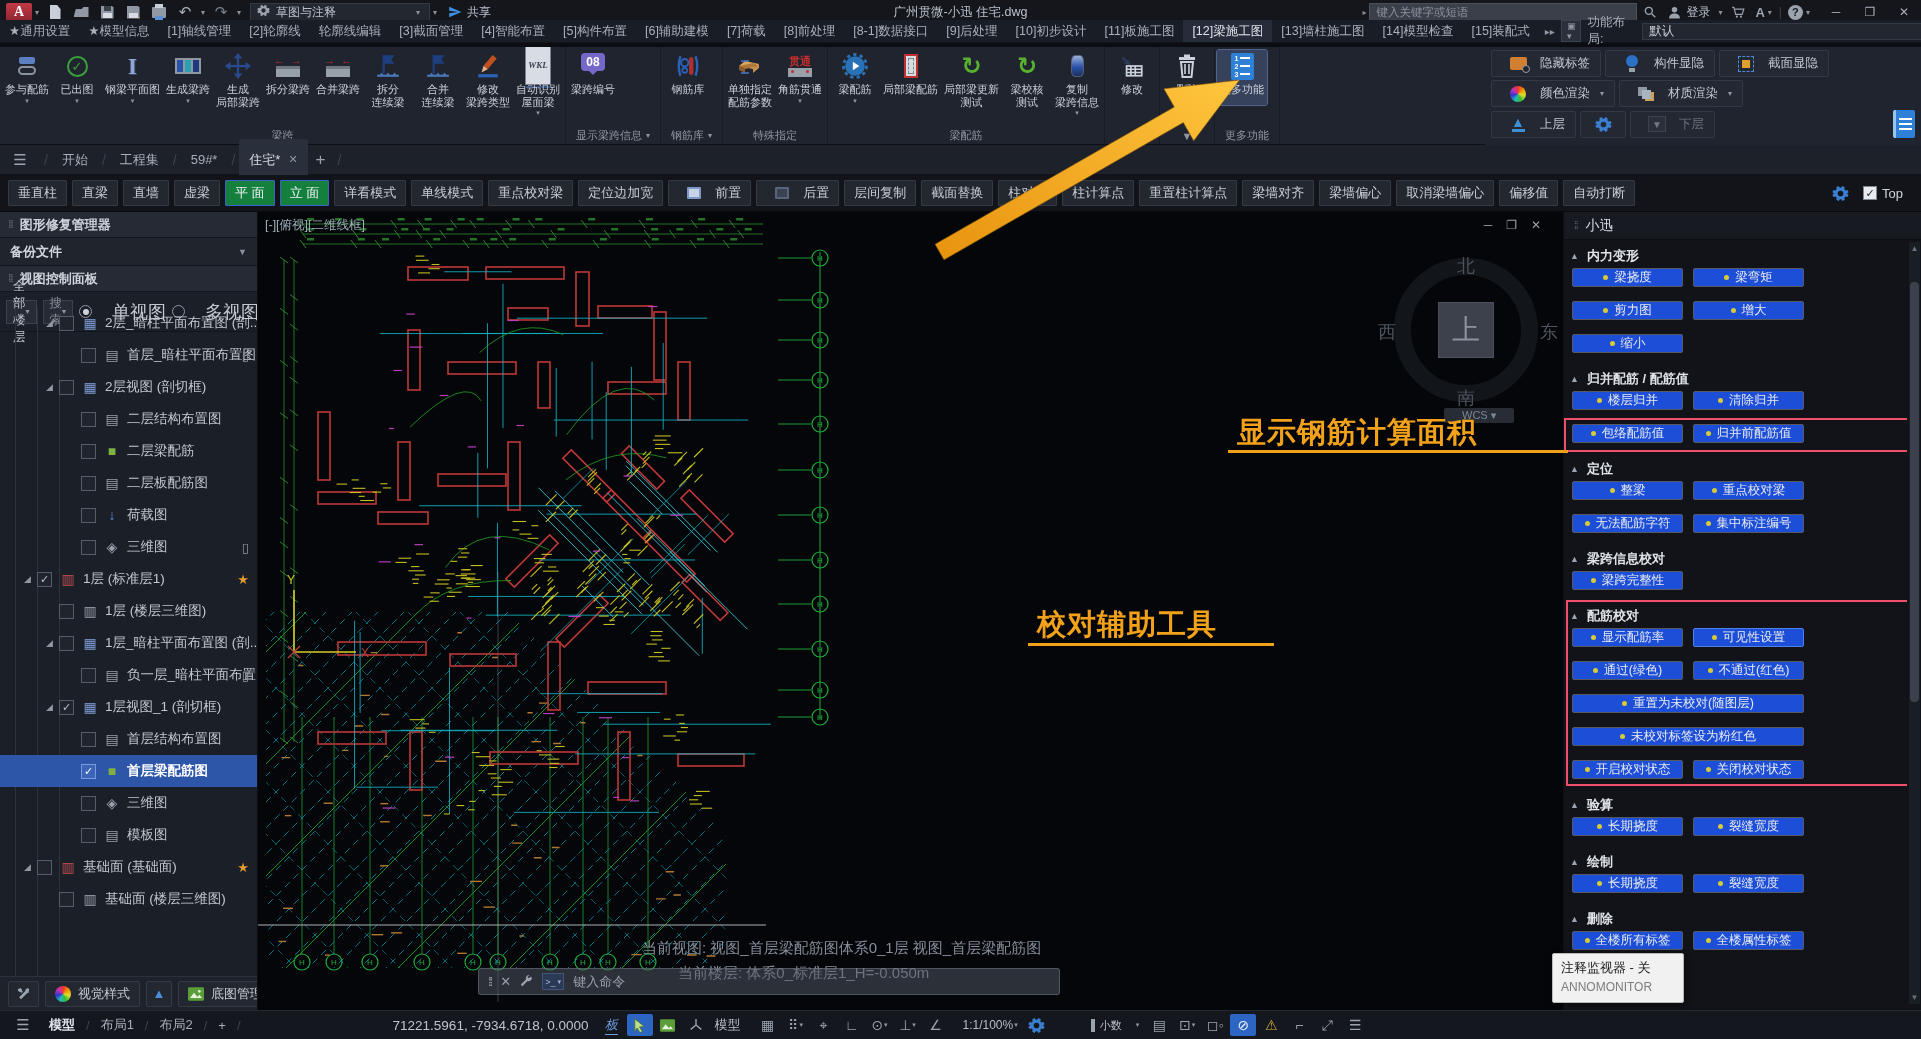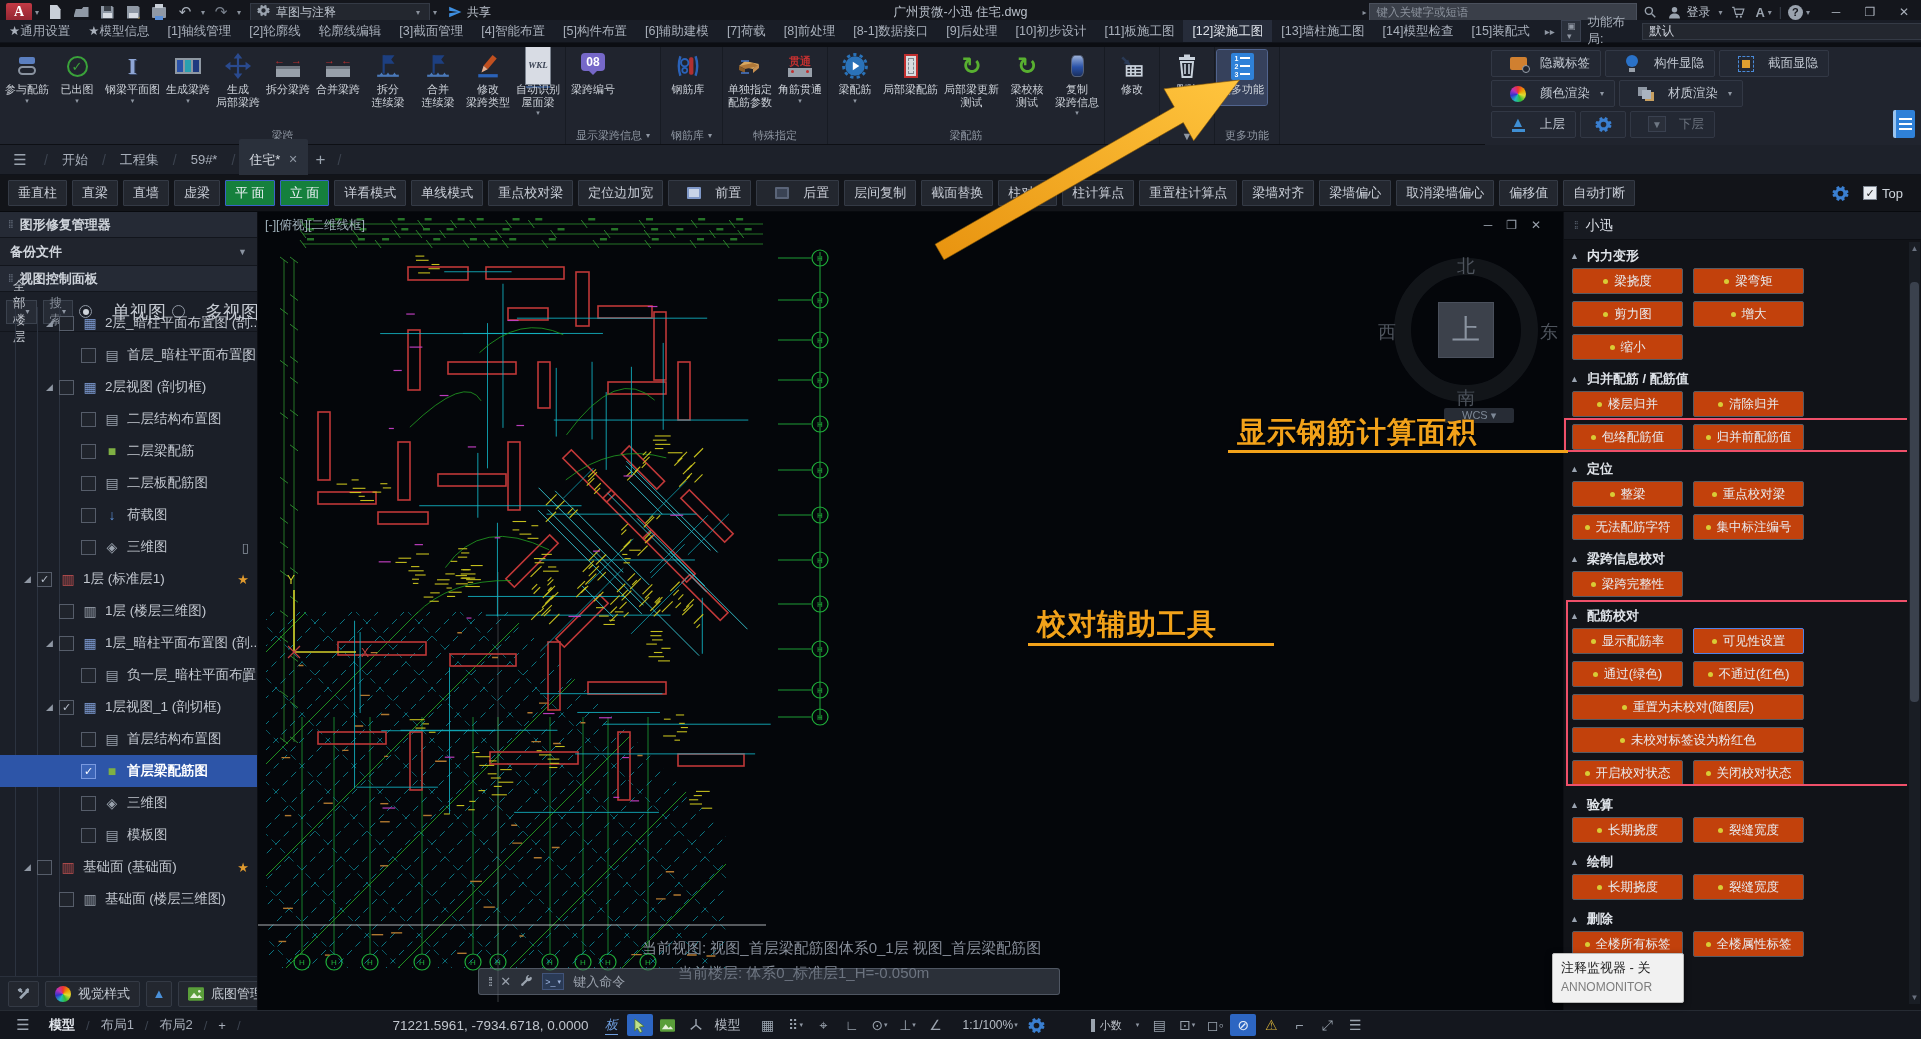--- a/index.html
+++ b/index.html
@@ -103,21 +103,21 @@
   
   #rightpanel{position:relative;width:358px;height:100%;background:#111318;border-left:1px solid #0c0e13;overflow:hidden}
   .rp-head{height:28px;display:flex;align-items:center;gap:8px;padding:0 10px;font-size:14px;color:#d8dce3;background:#171a21;border-bottom:1px solid #0c0e13}
   .rp-body{position:absolute;top:28px;left:0;right:14px;bottom:0;padding:0 0 0 6px;overflow:hidden}
   .rp-sec{margin-top:4px}
   .rp-sec.redbox{outline:2px solid #f0506a;outline-offset:2px}
   .rp-sec-h{height:24px;display:flex;align-items:center;gap:8px;font-size:13px;font-weight:bold;color:#dfe3e9}
   .rp-sec-h .tri{font-size:9px;color:#9aa3b0}
   .rp-row{display:flex;gap:10px;height:22px;margin-bottom:11px;padding-left:2px}
   .rp-row.redbox-row{outline:2px solid #f0506a;outline-offset:4px}
-  .rp-btn{width:111px;height:26px;background:#c2410c;border:1px solid #565b63;border-radius:2px;display:flex;align-items:center;justify-content:center;gap:6px;font-size:12.5px;color:#e8ebef;white-space:nowrap}
+  .rp-btn{width:111px;height:19px;background:#1d4ed8;border:1px solid #565b63;border-radius:2px;display:flex;align-items:center;justify-content:center;gap:6px;font-size:12.5px;color:#e8ebef;white-space:nowrap}
   .rp-btn.wide{width:232px}
   .rp-btn.focus{border:1.5px solid #4f82e8}
   .rp-btn .dot{width:5px;height:5px;border-radius:50%;background:#d9cb35;flex:none}
   .rp-scroll{position:absolute;right:1px;top:30px;bottom:6px;width:11px;background:#191d24}
   .rp-thumb{position:absolute;left:1px;right:1px;top:40px;height:420px;background:#3a414d;border-radius:4px}
   .rp-scroll .sar{position:absolute;left:0;right:0;text-align:center;color:#6a7280;font-size:8px}
   
   #statusbar{position:absolute;left:0;bottom:0;width:100%;height:29px;background:#14171e;border-top:1px solid #262b33;display:flex;align-items:center;font-size:13px;color:#b8bec7;padding:0 6px}
   .sb-burger{width:34px;text-align:center;font-size:15px;color:#9aa3ae}
   .sb-tab{padding:0 9px;color:#a8afba}

